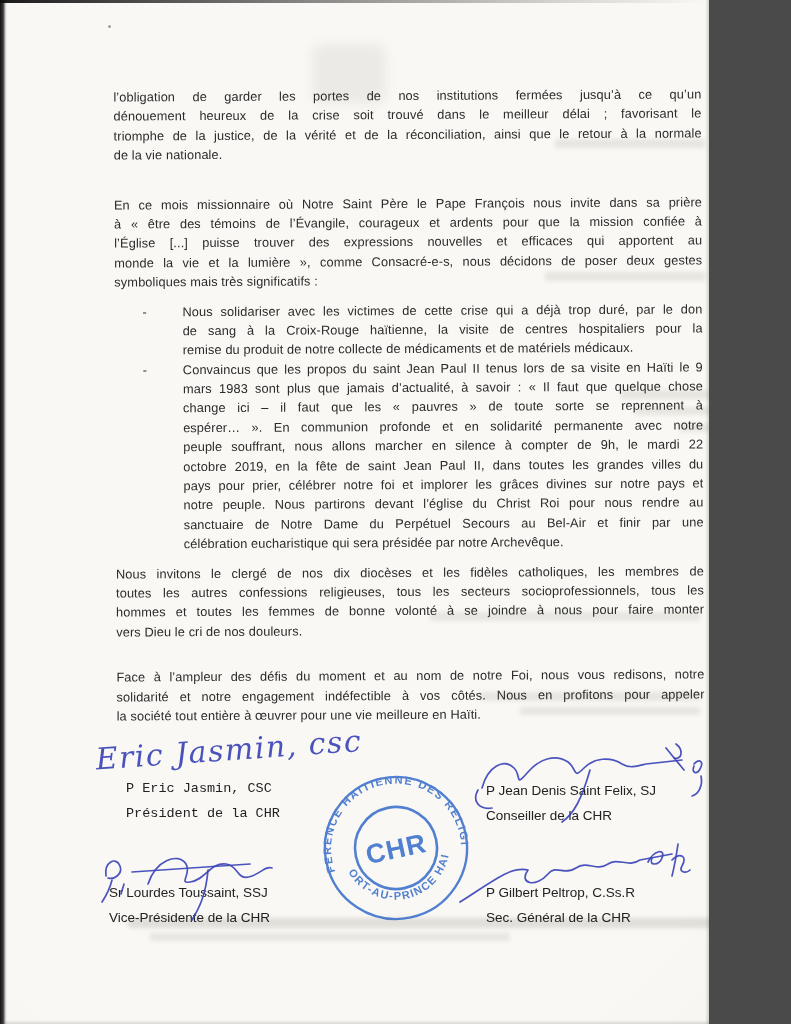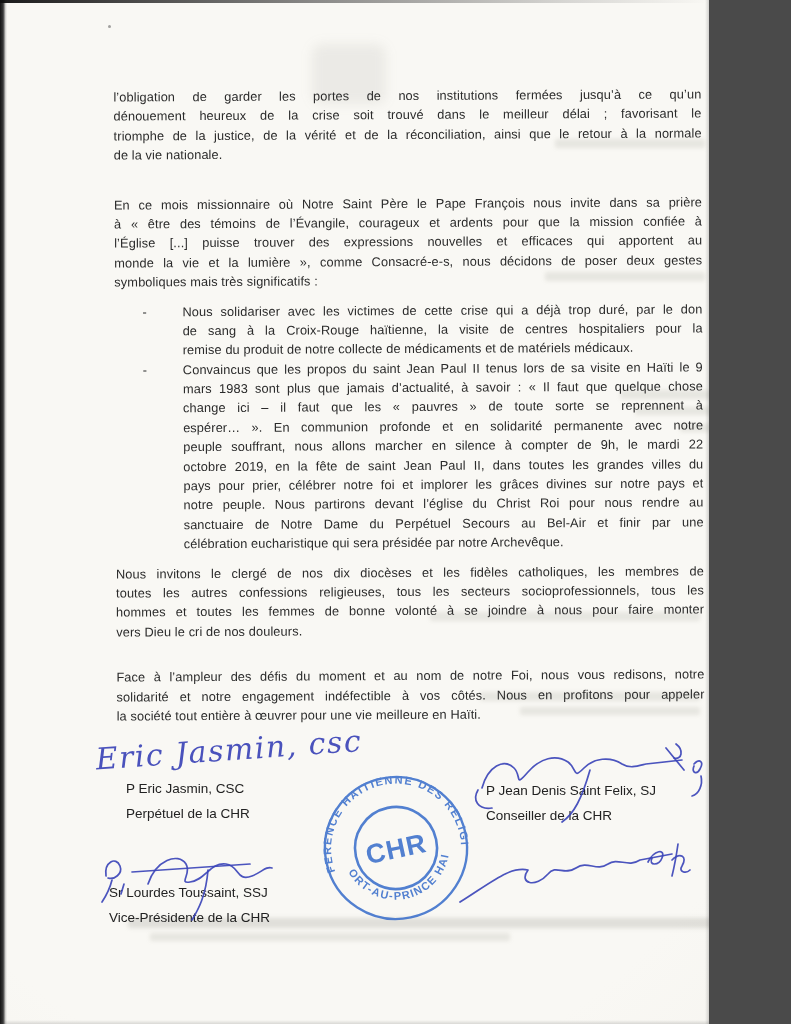--- a/index.html
+++ b/index.html
@@ -30,21 +30,21 @@
     letter-spacing:.1px;}
   .jline{height:19.4px;overflow:hidden;white-space:nowrap;}
   .jline.just{text-align:justify;text-align-last:justify;text-justify:inter-word;white-space:normal;}
   .mt30{margin-top:30px}.mt10{margin-top:10px}.mt26{margin-top:26px}
   .bullets{margin-top:10px}
   .bullet{position:relative;padding-left:68px;}
   .bullet .dash{position:absolute;left:28px;top:0;}
   .bullet .blines{width:520px;}
   
   .sig{position:absolute;color:#222;font-size:13.5px;line-height:24.5px;z-index:3;}
-  .sig-president{left:126px;top:777px;}
+  .sig-president{left:126px;top:777px;font-family:Liberation Mono, monospace;}
   .sig-conseiller{left:486px;top:779px;}
   .sig-vp{left:109px;top:881px;}
   .sig-sec{left:486px;top:881px;}
   
   .script-jasmin{position:absolute;left:96px;top:730px;width:330px;height:56px;z-index:4;
     color:#3c45b8;font-family:"DejaVu Serif",serif;font-style:italic;font-size:30px;
     letter-spacing:1.5px;transform:rotate(-4deg);white-space:nowrap;opacity:.92;}
   svg.scribble{position:absolute;z-index:4;overflow:visible;}
   svg.scribble path{fill:none;stroke:#3c45b8;stroke-width:1.7;stroke-linecap:round;
     stroke-linejoin:round;opacity:.92;}
@@ -155,29 +155,33 @@
 
   <svg class="scribble scr-peltrop" width="265" height="80" viewBox="0 0 265 80">
     <path d="M8,72 C40,52 58,36 76,40 C66,54 84,58 96,44 C104,34 112,46 124,38 C136,30 144,42 156,34 C166,27 176,38 188,30 L220,24"></path>
     <path d="M196,32 C202,20 214,18 210,28 C207,36 196,36 200,28"></path>
     <path d="M226,14 C224,28 222,38 220,46"></path>
     <path d="M220,30 C228,22 236,26 230,36 C226,42 234,44 238,40"></path>
   </svg>
 
   <div class="sig sig-president">
     <div>P Eric Jasmin, CSC</div>
-    <div>Perpétuel de la CHR</div>
+    <div>Président de la CHR</div>
   </div>
   <div class="sig sig-conseiller">
     <div>P Jean Denis Saint Felix, SJ</div>
     <div>Conseiller de la CHR</div>
   </div>
   <div class="sig sig-vp">
     <div>Sr Lourdes Toussaint, SSJ</div>
     <div>Vice-Présidente de la CHR</div>
+  </div>
+  <div class="sig sig-sec">
+    <div>P Gilbert Peltrop, C.Ss.R</div>
+    <div>Sec. Général de la CHR</div>
   </div>
 
   <svg class="stamp" viewBox="0 0 152 152">
     <circle cx="76" cy="76" r="71" stroke-width="2.4"></circle>
     <circle cx="76" cy="76" r="41" stroke-width="2.6"></circle>
     <path id="arcT" d="M 12 88 A 65 65 0 1 1 140 88" fill="none"></path>
     <path id="arcB" d="M 26 94 A 54 54 0 0 0 126 94" fill="none"></path>
     <text font-size="11" letter-spacing="1.6">
       <textPath href="#arcT" startOffset="50%" text-anchor="middle">CONFERENCE HAITIENNE DES RELIGIEUX</textPath>
     </text>

